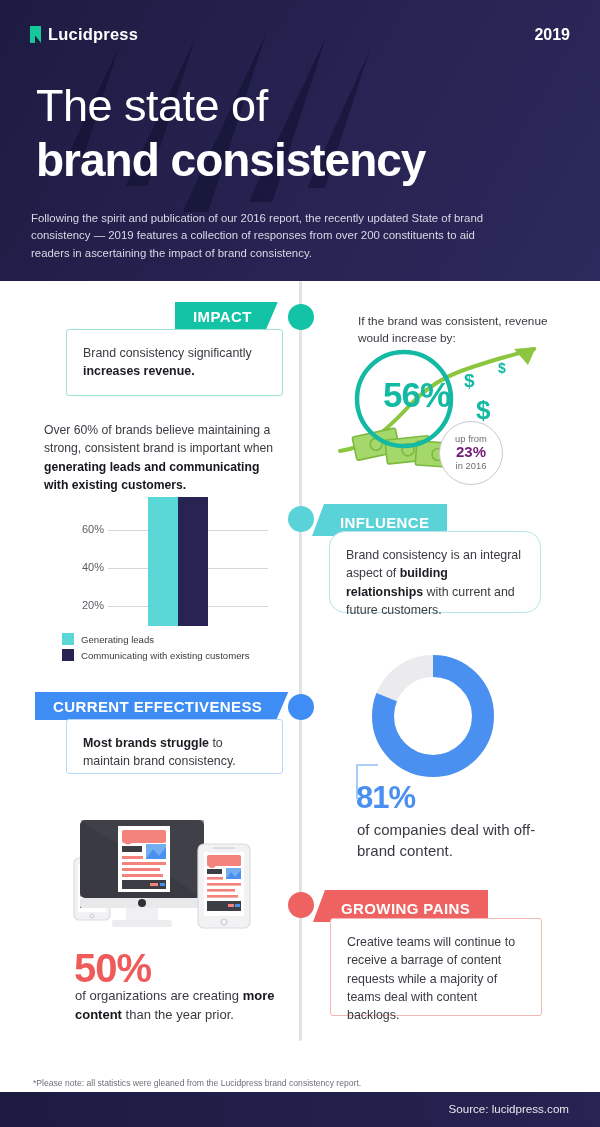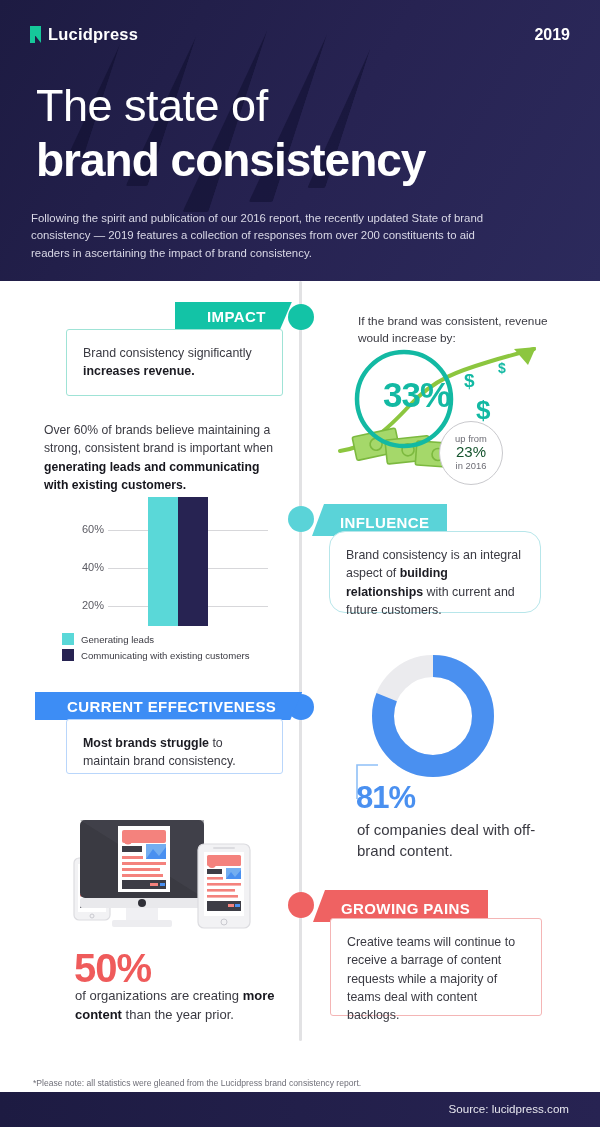--- a/index.html
+++ b/index.html
@@ -66,21 +66,21 @@
   .dot-influence{left:288px;top:225px;background:#5ad3d8;}
   .dot-effect{left:288px;top:413px;background:#3d8df5;}
   .dot-pains{left:288px;top:611px;background:#ef6262;}
 
   
   .ribbon{
     position:absolute;height:28px;color:#fff;font-weight:bold;
     font-size:15px;letter-spacing:.4px;display:flex;align-items:center;
   }
   .ribbon-r{ 
-    padding:0 26px 0 32px;
+    padding:0 26px 0 18px;
     clip-path:polygon(0 0,100% 0,calc(100% - 12px) 100%,0 100%);
   }
   .ribbon-l{ 
     padding:4px 18px 0 28px;
     clip-path:polygon(12px 0,100% 0,100% 100%,0 100%);
   }
   .ribbon-impact{left:175px;top:21px;background:#13c3a6;}
   .ribbon-influence{left:312px;top:223px;background:#5ad3d8;}
   .ribbon-effect{left:35px;top:411px;background:#3d8df5;}
   .ribbon-pains{left:313px;top:609px;background:#ef6262;}
@@ -112,21 +112,21 @@
   .sw-b{background:#272352;}
 
   
   .rev-caption{position:absolute;left:358px;top:32px;width:200px;font-size:11.8px;
                line-height:1.45;color:#3a3a42;}
   .rev-art{position:absolute;left:338px;top:62px;width:230px;height:140px;}
   .pct33{position:absolute;left:383px;top:94px;font-size:35px;font-weight:bold;color:#13b9a3;letter-spacing:-1px;}
   .upfrom{position:absolute;left:439px;top:140px;width:62px;height:62px;border-radius:50%;
           border:1.6px solid #c9c9cd;background:#fff;text-align:center;}
   .upfrom .l1{font-size:9.4px;color:#6d6d75;margin-top:11px;}
-  .upfrom .l2{font-size:15px;font-weight:normal;color:#14532d;line-height:1.05;}
+  .upfrom .l2{font-size:15px;font-weight:bold;color:#701a75;line-height:1.05;}
   .upfrom .l3{font-size:9.4px;color:#6d6d75;}
 
   
   .donut-wrap{position:absolute;left:368px;top:370px;width:130px;height:130px;}
   .pct81{position:absolute;left:356px;top:499px;font-size:31px;font-weight:bold;color:#4a90f0;letter-spacing:-1px;}
   .txt81{position:absolute;left:357px;top:538px;width:200px;font-size:15px;line-height:1.42;color:#3a3a42;}
 
   
   .devices{position:absolute;left:50px;top:535px;width:210px;height:120px;}
   .pct50{position:absolute;left:74px;top:665px;font-size:40px;font-weight:bold;color:#ef5b5b;letter-spacing:-1px;}
@@ -218,21 +218,21 @@
             <rect x="78" y="100" width="44" height="24" rx="2" fill="#a5d86a" stroke="#7cb93f" stroke-width="1.6"></rect>
             <circle cx="100" cy="112" r="6" fill="none" stroke="#7cb93f" stroke-width="1.6"></circle>
           </g>
         </g>
         <circle cx="66" cy="56" r="47" fill="none" stroke="#13b9a3" stroke-width="4.5"></circle>
         <text x="126" y="44" font-family="Liberation Sans, sans-serif" font-size="19" font-weight="bold" fill="#13b9a3">$</text>
         <text x="160" y="30" font-family="Liberation Sans, sans-serif" font-size="14" font-weight="bold" fill="#13b9a3">$</text>
         <text x="138" y="76" font-family="Liberation Sans, sans-serif" font-size="26" font-weight="bold" fill="#13b9a3">$</text>
       </svg>
     </div>
-    <div class="pct33">33%</div>
+    <div class="pct33">56%</div>
     <div class="upfrom">
       <div class="l1">up from</div>
       <div class="l2">23%</div>
       <div class="l3">in 2016</div>
     </div>
 
     <div class="ribbon ribbon-l ribbon-influence">INFLUENCE</div>
     <div class="box box-influence">
       <span>Brand consistency is an integral aspect of </span><b>building relationships</b><span> with current and future customers.</span>
     </div>

